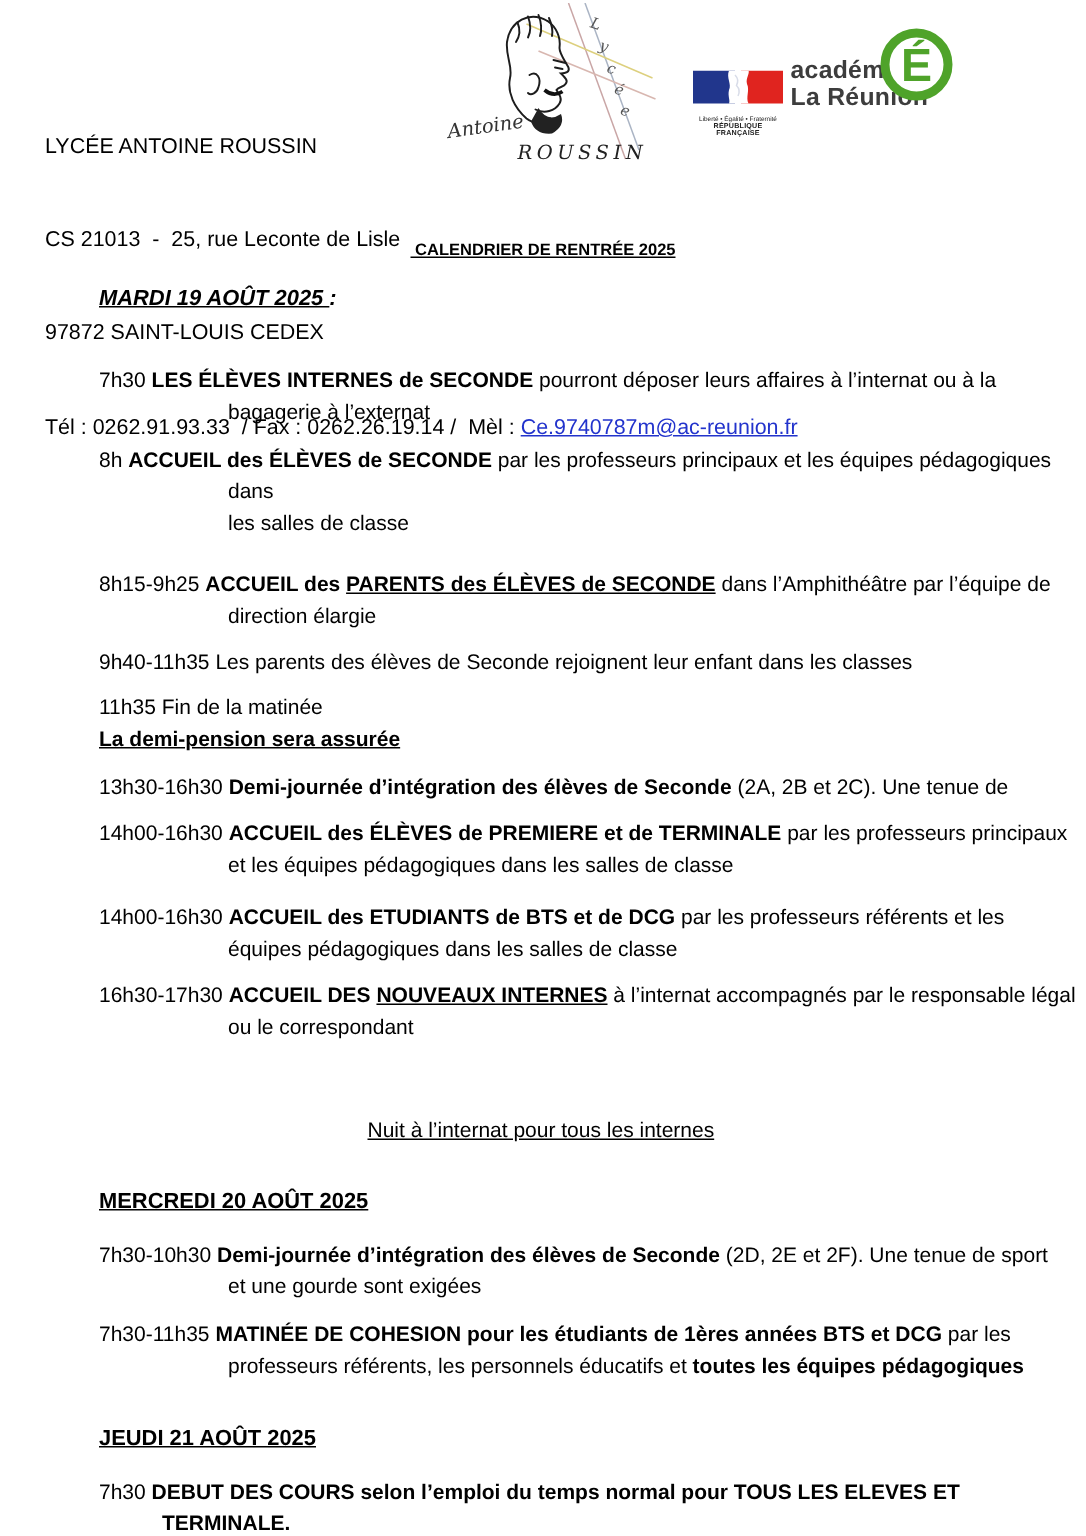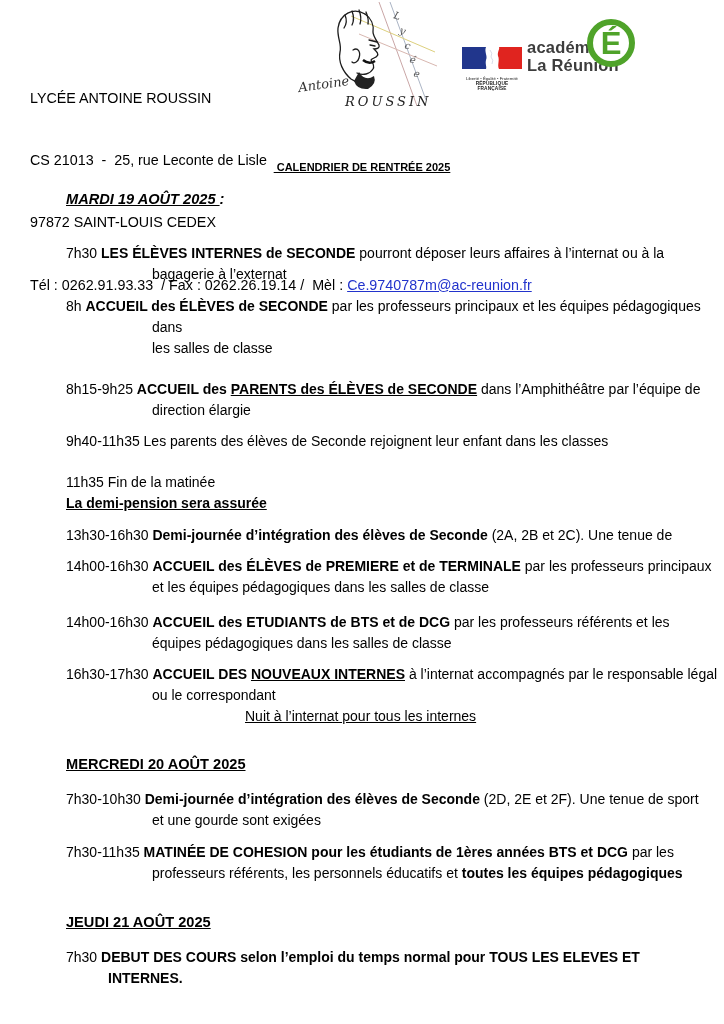--- a/index.html
+++ b/index.html
@@ -27,21 +27,21 @@
   .title{padding-top:161px;text-align:center;font-size:11px;font-weight:bold;}
   .title .pre{white-space:pre;text-decoration:underline;}
 
   
   .schedule{margin-left:66px;width:652px;font-size:14px;line-height:21px;}
   .day-heading{font-weight:bold;font-size:14.6px;}
   .day-heading .lbl{text-decoration:underline;white-space:pre;}
   .event{white-space:pre-wrap;padding-left:86px;text-indent:-86px;}
   .b{font-weight:bold;}
   .u{text-decoration:underline;}
-  .event-sub{text-indent:0;margin-left:93px;}
+  .event-sub{text-indent:0;margin-left:93px;margin-top:48px;}
 </style>
 </head>
 <body>
 
 <div class="page">
 
   <div class="hdr-left">
     <div>LYCÉE ANTOINE ROUSSIN</div>
     <div>CS 21013  -  25, rue Leconte de Lisle</div>
     <div>97872 SAINT-LOUIS CEDEX</div>
@@ -109,31 +109,31 @@
     <span class="pre"> CALENDRIER DE RENTRÉE 2025</span>
   </div>
 
   <div id="schedule" class="schedule">
       <section>
         <div class="day-heading" style="margin-top: 16px; font-style: italic;"><span class="lbl">MARDI 19 AOÛT 2025 </span><span>:</span></div>
         <div class="event" style="margin-top: 33px;"><span>7h30 </span><span class="b">LES ÉLÈVES INTERNES de SECONDE</span><span> pourront déposer leurs affaires à l’internat ou à la</span><br><span>bagagerie à l’externat</span></div>
         <div class="event" style="margin-top: 11px;"><span>8h </span><span class="b">ACCUEIL des ÉLÈVES de SECONDE</span><span> par les professeurs principaux et les équipes pédagogiques dans</span><br><span>les salles de classe</span></div>
         <div class="event" style="margin-top: 20px;"><span>8h15-9h25 </span><span class="b">ACCUEIL des </span><span class="b u">PARENTS des ÉLÈVES de SECONDE</span><span> dans l’Amphithéâtre par l’équipe de</span><br><span>direction élargie</span></div>
         <div class="event" style="margin-top: 10px;"><span>9h40-11h35 Les parents des élèves de Seconde rejoignent leur enfant dans les classes</span></div>
-        <div class="event" style="margin-top: 20px;"><span>11h35 Fin de la matinée</span></div>
+        <div class="event" style="margin-top: 9px;"><span>11h35 Fin de la matinée</span></div>
         <div class="event" style="margin-top: 0px;"><span class="b u">La demi-pension sera assurée</span></div>
         <div class="event" style="margin-top: 11px;"><span>13h30-16h30 </span><span class="b">Demi-journée d’intégration des élèves de Seconde</span><span> (2A, 2B et 2C). Une tenue de</span><br></div>
         <div class="event" style="margin-top: 10px;"><span>14h00-16h30 </span><span class="b">ACCUEIL des ÉLÈVES de PREMIERE et de TERMINALE</span><span> par les professeurs principaux</span><br><span>et les équipes pédagogiques dans les salles de classe</span></div>
         <div class="event" style="margin-top: 14px;"><span>14h00-16h30 </span><span class="b">ACCUEIL des ETUDIANTS de BTS et de DCG</span><span> par les professeurs référents et les</span><br><span>équipes pédagogiques dans les salles de classe</span></div>
         <div class="event" style="margin-top: 10px;"><span>16h30-17h30 </span><span class="b">ACCUEIL DES </span><span class="b u">NOUVEAUX INTERNES</span><span> à l’internat accompagnés par le responsable légal</span><br><span>ou le correspondant</span><div class="event-sub"><span class="u">Nuit à l’internat pour tous les internes</span></div></div>
       </section>
       <section>
         <div class="day-heading" style="margin-top: 27px;"><span class="lbl">MERCREDI 20 AOÛT 2025</span></div>
         <div class="event" style="margin-top: 14px;"><span>7h30-10h30 </span><span class="b">Demi-journée d’intégration des élèves de Seconde</span><span> (2D, 2E et 2F). Une tenue de sport</span><br><span>et une gourde sont exigées</span></div>
         <div class="event" style="margin-top: 11px;"><span>7h30-11h35 </span><span class="b">MATINÉE DE COHESION pour les étudiants de 1ères années BTS et DCG</span><span> par les</span><br><span>professeurs référents, les personnels éducatifs et </span><span class="b">toutes les équipes pédagogiques</span></div>
       </section>
       <section>
         <div class="day-heading" style="margin-top: 28px;"><span class="lbl">JEUDI 21 AOÛT 2025</span></div>
-        <div class="event" style="margin-top: 14px; padding-left: 42px; text-indent: -42px;"><span>7h30 </span><span class="b">DEBUT DES COURS selon l’emploi du temps normal pour TOUS LES ELEVES ET</span><br><span class="b">INTERNES.</span></div>
+        <div class="event" style="margin-top: 14px; padding-left: 42px; text-indent: -42px;"><span>7h30 </span><span class="b">DEBUT DES COURS selon l’emploi du temps normal pour TOUS LES ELEVES ET</span><br><span class="b">TERMINALE.</span></div>
       </section>
     </div>
 
 </div>
 
 </body></html>

